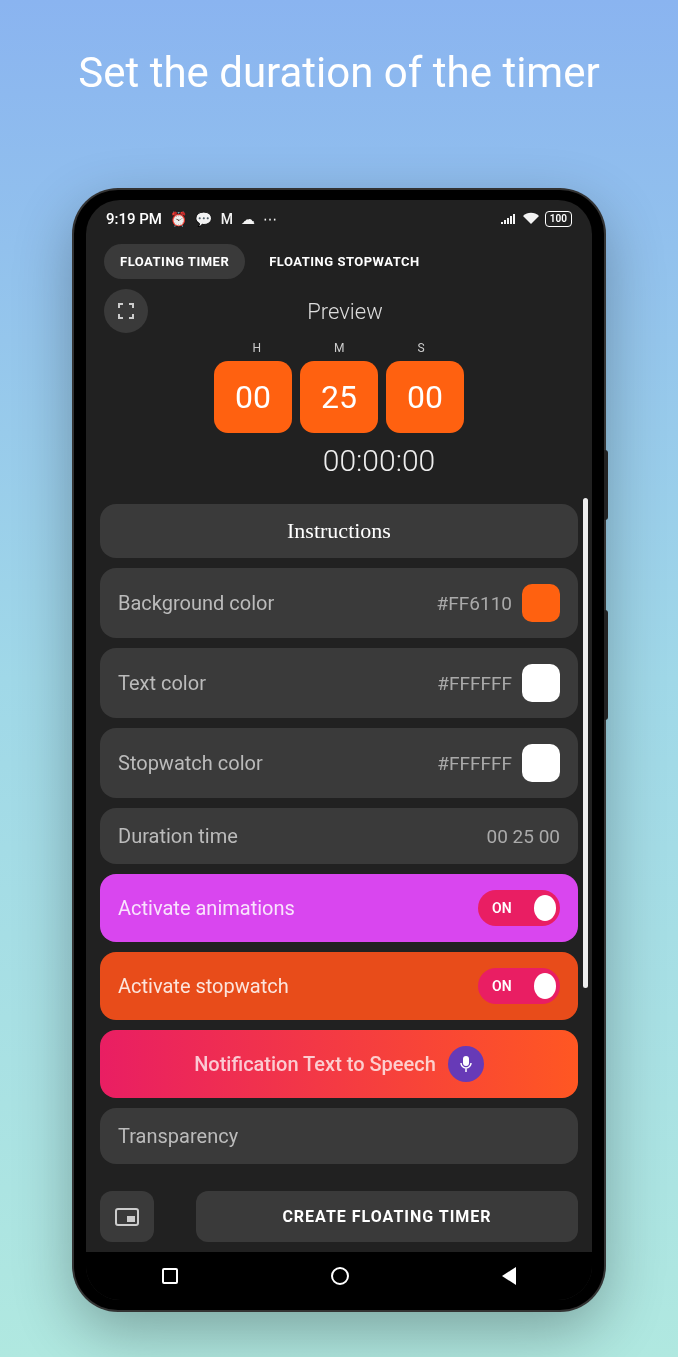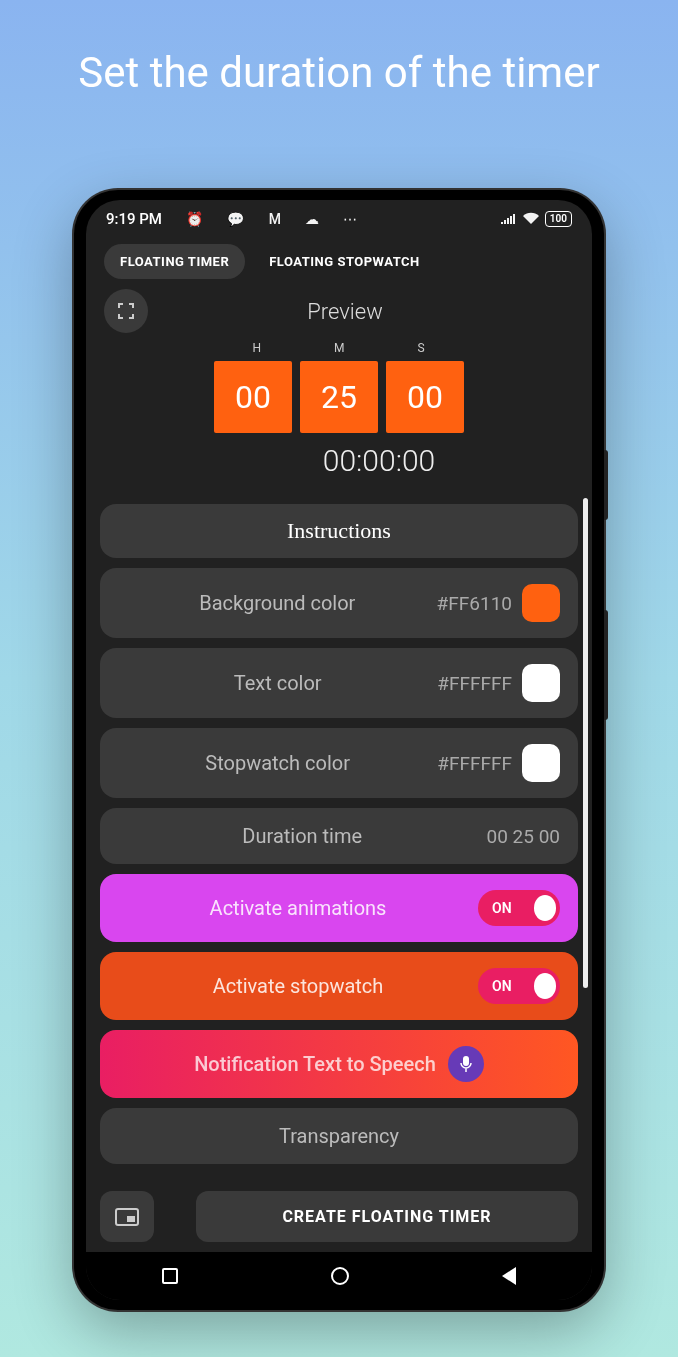--- a/index.html
+++ b/index.html
@@ -49,21 +49,21 @@
     position: relative;
     color: #fff;
   }
   .status-bar {
     display: flex;
     align-items: center;
     padding: 10px 20px 6px;
     font-size: 15px;
     font-weight: 500;
   }
-  .status-left { display: flex; align-items: center; gap: 24px; }
+  .status-left { display: flex; align-items: center; gap: 8px; }
   .status-right { margin-left: auto; display: flex; align-items: center; gap: 6px; }
   .status-icon { font-size: 14px; opacity: .95; }
   .battery-box {
     border: 1.5px solid #fff;
     border-radius: 4px;
     padding: 0 4px;
     font-size: 10px;
     font-weight: 600;
     line-height: 14px;
     position: relative;
@@ -119,39 +119,38 @@
   .time-boxes {
     display: flex;
     justify-content: center;
     gap: 8px;
     margin-top: 6px;
   }
   .time-box {
     width: 78px;
     height: 72px;
     background: #FF6110;
-    border-radius: 2px;
+    border-radius: 14px;
     display: flex;
     align-items: center;
     justify-content: center;
     font-size: 32px;
     color: #fff;
     font-weight: 400;
   }
   .counter {
     text-align: center;
     font-size: 30px;
     color: #eee;
     margin: 10px 0 12px 80px;
     font-weight: 300;
   }
   .settings-wrap {
     position: relative;
     padding: 14px 14px;
-    text-align: center;
   }
   .scroll-ind {
     position: absolute;
     right: 4px;
     top: 8px;
     bottom: 200px;
     width: 5px;
     background: #eee;
     border-radius: 3px;
   }

